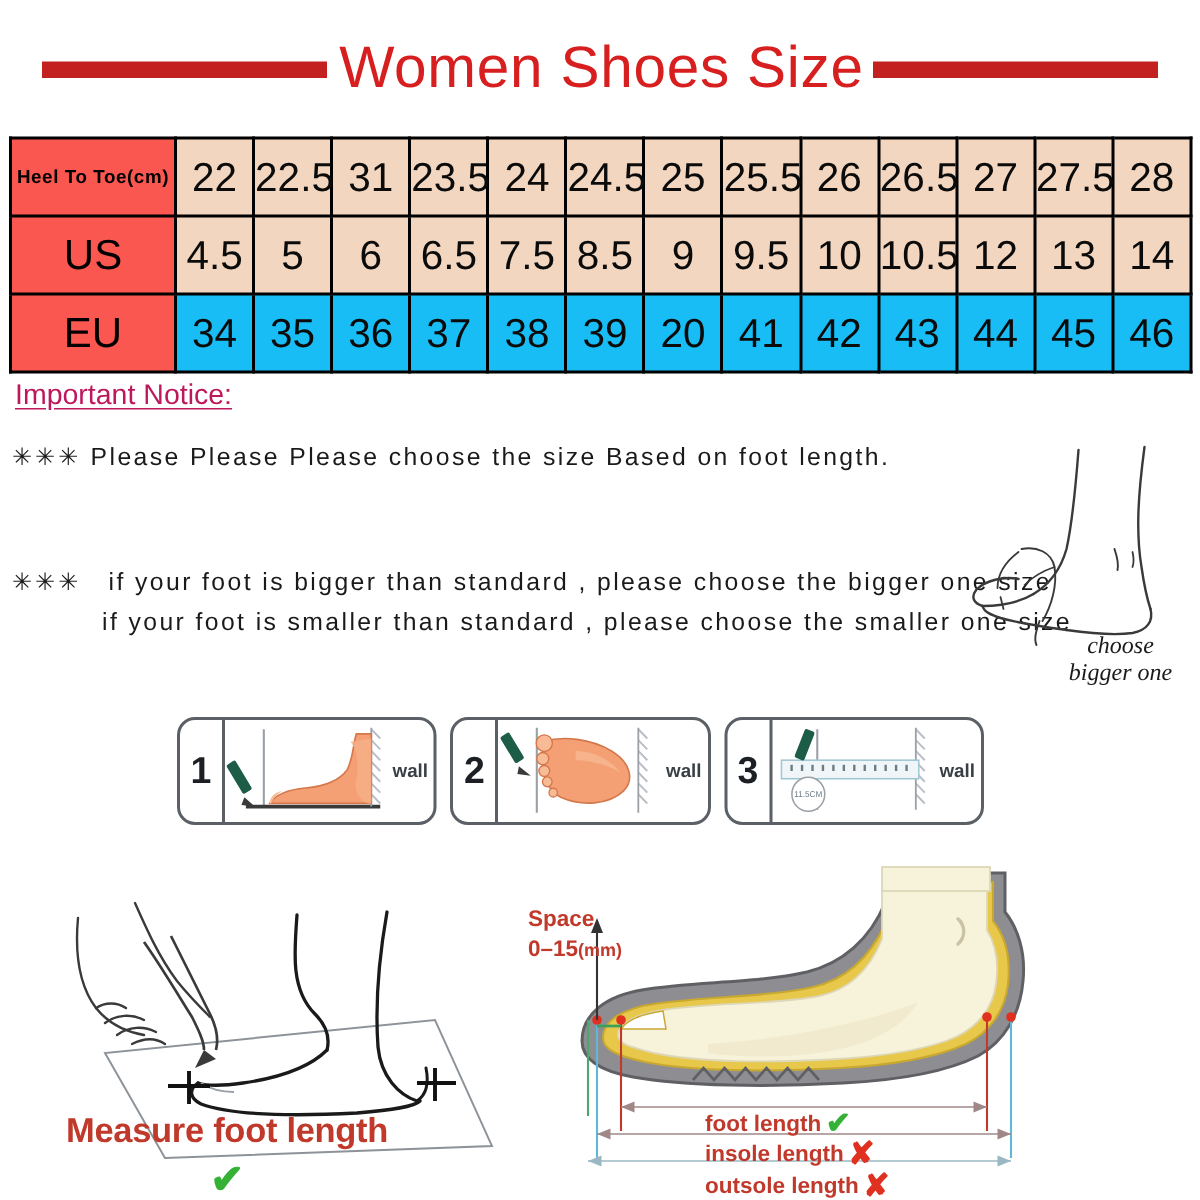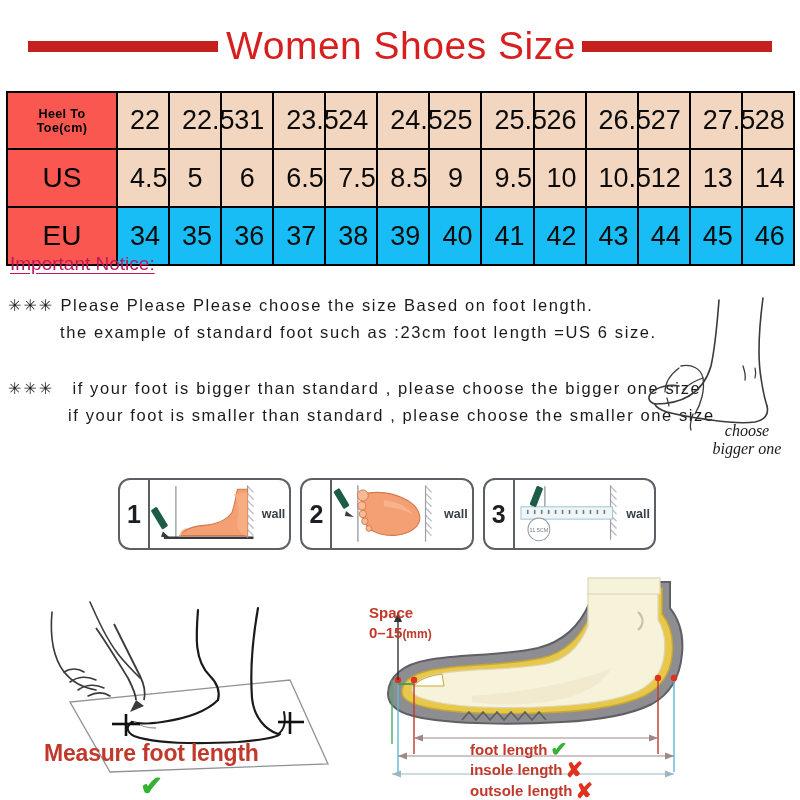--- a/index.html
+++ b/index.html
@@ -48,21 +48,21 @@
     position: absolute;
     left: 6px; top: 91px;
     width: 789px;
     border-collapse: collapse;
     table-layout: fixed;
   }
   #size-table td {
     border: 2px solid #000000;
     text-align: center;
     vertical-align: middle;
-    padding: 12px;
+    padding: 0;
     height: 52px;
     font-family: "Liberation Sans", sans-serif;
   }
   td.rowlabel {
     background: #f9574f;
     width: 110px;
     color: #000000;
   }
   td.rowlabel.small {
     font-size: 12.5px;
@@ -206,21 +206,21 @@
 
   
   #shoe-illus {
     position: absolute;
     left: 352px; top: 568px;
     width: 448px; height: 232px;
   }
   #shoe-illus svg { display: block; }
   #space-label {
     position: absolute;
-    left: 369px; top: 603px;
+    left: 352px; top: 603px;
     color: #c0392b;
     font-size: 15px;
     font-weight: 700;
     line-height: 20px;
     font-family: "Liberation Sans", sans-serif;
   }
   #space-label .unit { font-size: 12px; }
   #len-labels {
     position: absolute;
     left: 470px; top: 739px;
@@ -295,39 +295,38 @@
         <td class="cell-us">14</td>
       </tr>
       <tr>
         <td class="rowlabel big">EU</td>
         <td class="cell-eu">34</td>
         <td class="cell-eu">35</td>
         <td class="cell-eu">36</td>
         <td class="cell-eu">37</td>
         <td class="cell-eu">38</td>
         <td class="cell-eu">39</td>
-        <td class="cell-eu">40</td>
+        <td class="cell-eu">20</td>
         <td class="cell-eu">41</td>
         <td class="cell-eu">42</td>
         <td class="cell-eu">43</td>
         <td class="cell-eu">44</td>
         <td class="cell-eu">45</td>
         <td class="cell-eu">46</td>
       </tr>
     </tbody>
   </table>
 
   <div id="notice-heading">Important Notice:</div>
 
   <div class="notice-block" id="notice-block-1">
     <div class="notice-line">
       <span class="stars">✳✳✳</span>
       <span>Please Please Please choose the size Based on foot length.</span>
     </div>
-    <div class="notice-line indent-1">the example of standard foot such as :23cm foot length =US 6 size.</div>
   </div>
 
   <div class="notice-block" id="notice-block-2">
     <div class="notice-line">
       <span class="stars">✳✳✳</span>
       <span style="padding-left:12px">if your foot is bigger than standard , please choose the bigger one size</span>
     </div>
     <div class="notice-line indent-2">if your foot is smaller than standard , please choose the smaller one size</div>
   </div>
 

